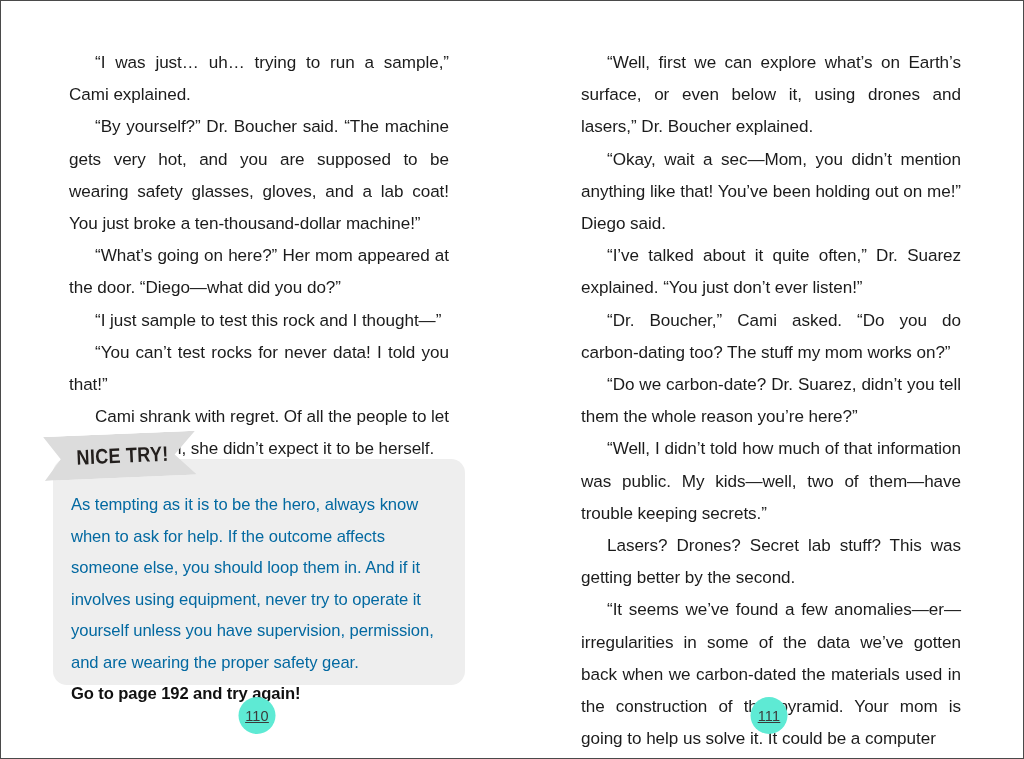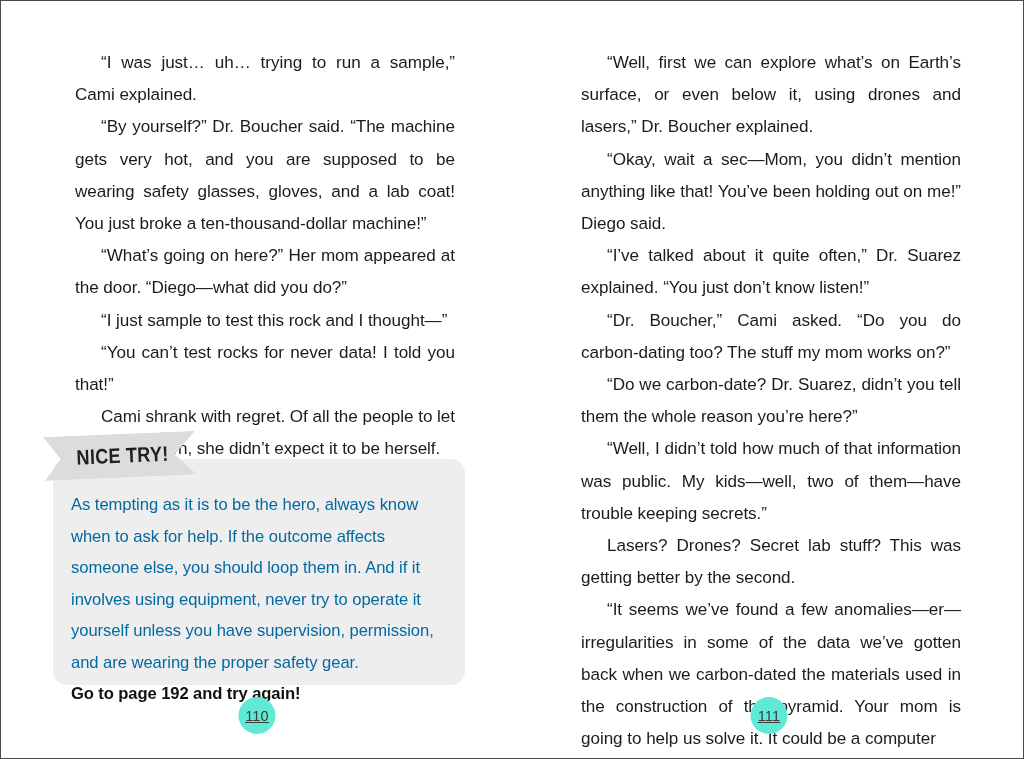--- a/index.html
+++ b/index.html
@@ -38,21 +38,21 @@
     box-sizing: border-box;
   }
 
   .column {
     position: absolute;
     top: 46px;
     width: 380px;
     box-sizing: border-box;
   }
 
-  .leaf-left .column { left: 74px; }
+  .leaf-left .column { left: 68px; }
   .leaf-right .column { left: 68px; }
 
   p.body-par {
     margin: 0;
     font-size: 17.1px;
     line-height: 32.2px;
     color: #1b1b1b;
     text-indent: 26px;
     text-align: justify;
     letter-spacing: -0.05px;
@@ -199,21 +199,21 @@
         </div>
       </div>
 
       <div class="folio">110</div>
     </div>
 
     <div class="leaf leaf-right">
       <div class="column">
         <p class="body-par">“Well, first we can explore what’s on Earth’s surface, or even below it, using drones and lasers,” Dr. Boucher explained.</p>
         <p class="body-par">“Okay, wait a sec—Mom, you didn’t mention anything like that! You’ve been holding out on me!” Diego said.</p>
-        <p class="body-par">“I’ve talked about it quite often,” Dr. Suarez explained. “You just don’t know listen!”</p>
+        <p class="body-par">“I’ve talked about it quite often,” Dr. Suarez explained. “You just don’t ever listen!”</p>
         <p class="body-par">“Dr. Boucher,” Cami asked. “Do you do carbon-dating too? The stuff my mom works on?”</p>
         <p class="body-par">“Do we carbon-date? Dr. Suarez, didn’t you tell them the whole reason you’re here?”</p>
         <p class="body-par">“Well, I didn’t told how much of that information was public. My kids—well, two of them—have trouble keeping secrets.”</p>
         <p class="body-par">Lasers? Drones? Secret lab stuff? This was getting better by the second.</p>
         <p class="body-par">“It seems we’ve found a few anomalies—er—irregularities in some of the data we’ve gotten back when we carbon-dated the materials used in the construction of the pyramid. Your mom is going to help us solve it. It could be a computer</p>
       </div>
 
       <div class="folio">111</div>
     </div>
 

